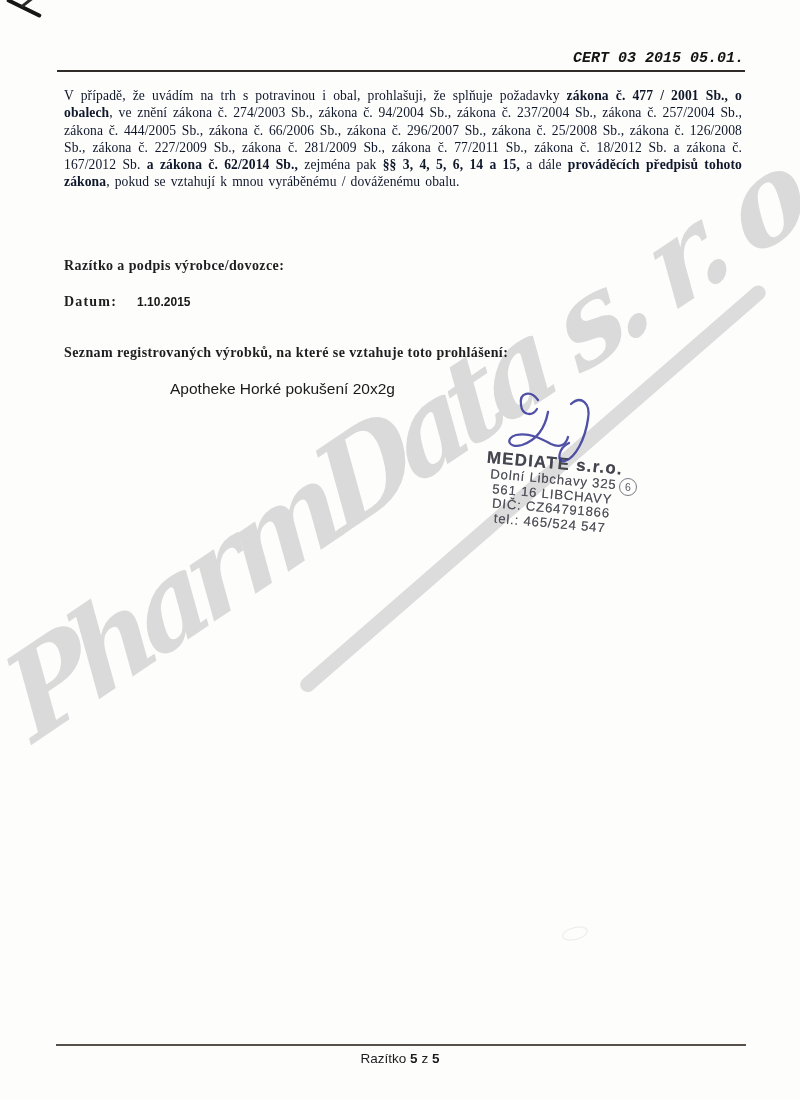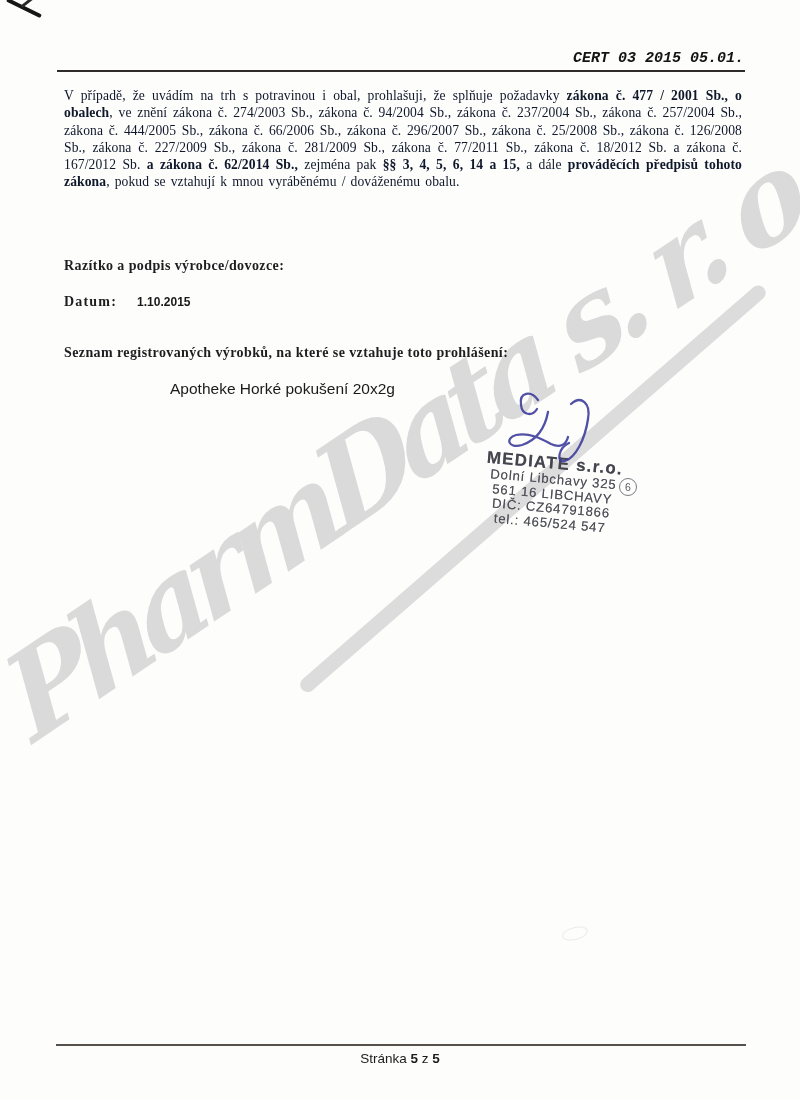--- a/index.html
+++ b/index.html
@@ -125,16 +125,16 @@
     <div class="stamp">
       <div class="stamp-company">MEDIATE s.r.o.</div>
       <div class="stamp-line">Dolní Libchavy 325</div>
       <div class="stamp-line">561 16 LIBCHAVY</div>
       <div class="stamp-line">DIČ: CZ64791866</div>
       <div class="stamp-line">tel.: 465/524 547</div>
     </div>
     <div class="stamp-badge">6</div>
 
     <div class="footer-rule"></div>
-    <div class="footer-text"><span>Stránka </span><span class="b">5</span><span> z </span><span class="b">5</span></div>
+    <div class="footer-text"><span>Razítko </span><span class="b">5</span><span> z </span><span class="b">5</span></div>
 
   </div>
 </div>
 
 </body></html>

